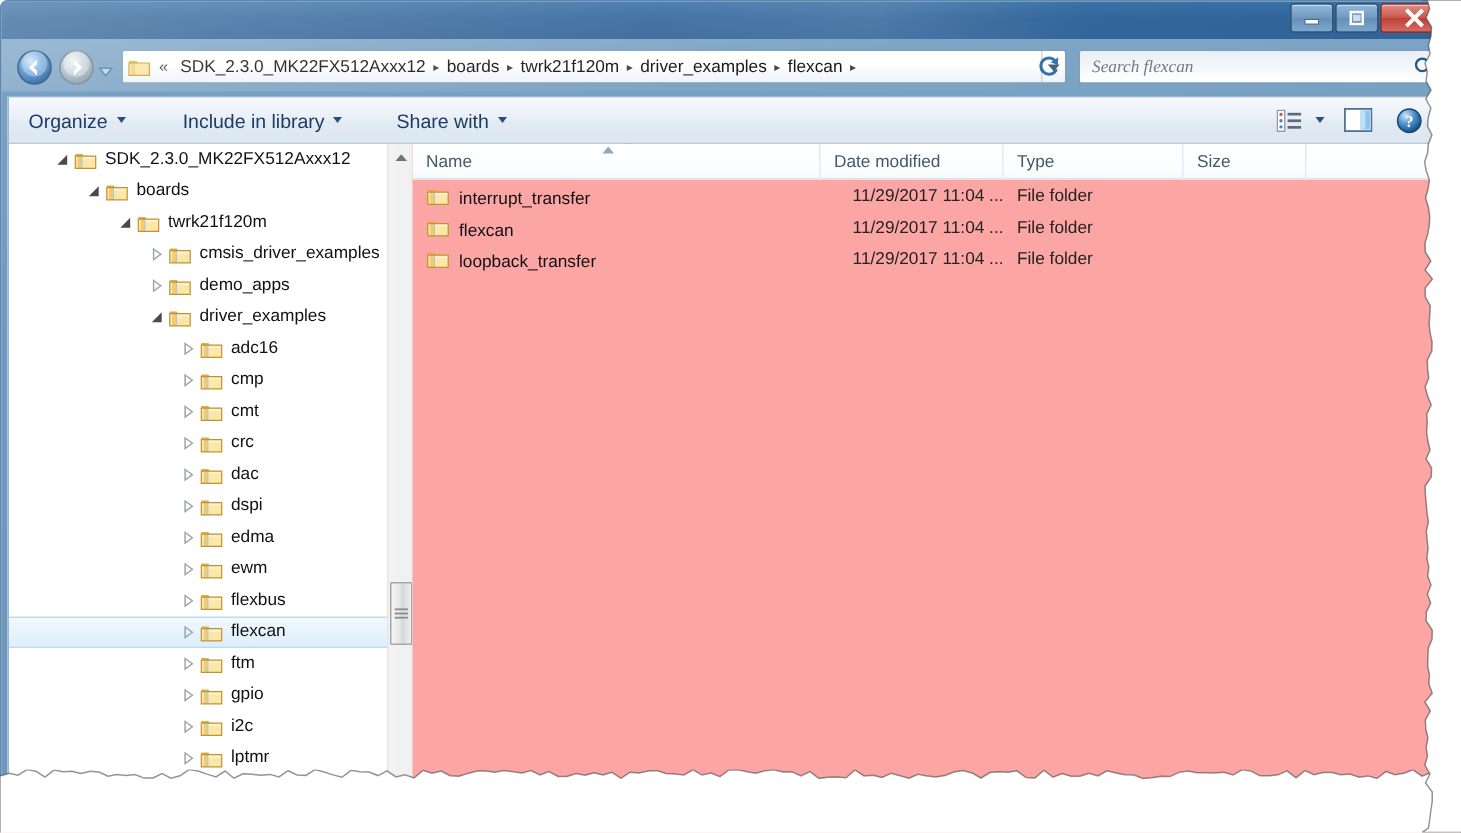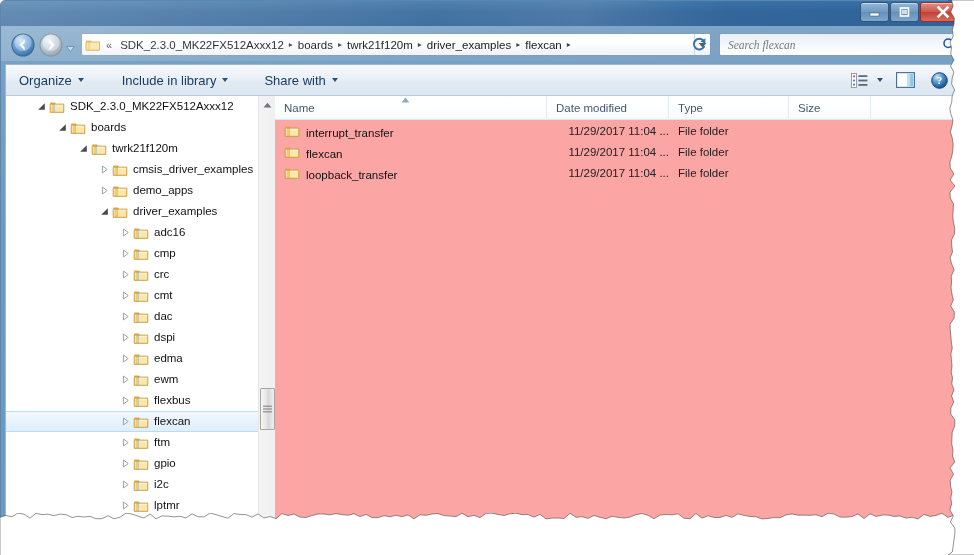--- a/index.html
+++ b/index.html
@@ -586,39 +586,39 @@
             <span class="tree-folder">
               <svg viewBox="0 0 16 16" class="icon" style="width:16px;height:16px;display:block;">
     <path d="M1.2 3.6 L5.9 3.6 L7.1 5.1 L14.8 5.1 L14.8 13.3 L1.2 13.3 Z" fill="#e0ae44"></path>
     <path d="M1.2 5.1 L14.8 5.1 L14.8 13.3 L1.2 13.3 Z" fill="#fce6a8"></path>
     <path d="M1.2 5.1 L14.8 5.1 L14.8 7.2 L1.2 7.2 Z" fill="#fdf0cd"></path>
     <path d="M2.8 5.1 L5.2 5.1 L5.2 13.3 L2.8 13.3 Z" fill="#f2ca6f"></path>
     <path d="M5.2 5.1 L5.9 5.1 L5.9 13.3 L5.2 13.3 Z" fill="#9cc3dd"></path>
     <path d="M1.2 5.1 L14.8 5.1 L14.8 13.3 L1.2 13.3 Z" fill="none" stroke="#c09330" stroke-width="0.8"></path>
   </svg>
             </span>
+            <span class="tree-label">cmt</span>
+          </div>
+          <div class="tree-row">
+            <span class="tree-twisty" style="margin-left: 111px;">
+              <svg width="9" height="9" viewBox="0 0 9 9">
+    <path d="M2.4 1.0 L7.2 4.5 L2.4 8.0 Z" fill="none" stroke="#9aa5af" stroke-width="1"></path>
+  </svg>
+            </span>
+            <span class="tree-folder">
+              <svg viewBox="0 0 16 16" class="icon" style="width:16px;height:16px;display:block;">
+    <path d="M1.2 3.6 L5.9 3.6 L7.1 5.1 L14.8 5.1 L14.8 13.3 L1.2 13.3 Z" fill="#e0ae44"></path>
+    <path d="M1.2 5.1 L14.8 5.1 L14.8 13.3 L1.2 13.3 Z" fill="#fce6a8"></path>
+    <path d="M1.2 5.1 L14.8 5.1 L14.8 7.2 L1.2 7.2 Z" fill="#fdf0cd"></path>
+    <path d="M2.8 5.1 L5.2 5.1 L5.2 13.3 L2.8 13.3 Z" fill="#f2ca6f"></path>
+    <path d="M5.2 5.1 L5.9 5.1 L5.9 13.3 L5.2 13.3 Z" fill="#9cc3dd"></path>
+    <path d="M1.2 5.1 L14.8 5.1 L14.8 13.3 L1.2 13.3 Z" fill="none" stroke="#c09330" stroke-width="0.8"></path>
+  </svg>
+            </span>
             <span class="tree-label">crc</span>
-          </div>
-          <div class="tree-row">
-            <span class="tree-twisty" style="margin-left: 111px;">
-              <svg width="9" height="9" viewBox="0 0 9 9">
-    <path d="M2.4 1.0 L7.2 4.5 L2.4 8.0 Z" fill="none" stroke="#9aa5af" stroke-width="1"></path>
-  </svg>
-            </span>
-            <span class="tree-folder">
-              <svg viewBox="0 0 16 16" class="icon" style="width:16px;height:16px;display:block;">
-    <path d="M1.2 3.6 L5.9 3.6 L7.1 5.1 L14.8 5.1 L14.8 13.3 L1.2 13.3 Z" fill="#e0ae44"></path>
-    <path d="M1.2 5.1 L14.8 5.1 L14.8 13.3 L1.2 13.3 Z" fill="#fce6a8"></path>
-    <path d="M1.2 5.1 L14.8 5.1 L14.8 7.2 L1.2 7.2 Z" fill="#fdf0cd"></path>
-    <path d="M2.8 5.1 L5.2 5.1 L5.2 13.3 L2.8 13.3 Z" fill="#f2ca6f"></path>
-    <path d="M5.2 5.1 L5.9 5.1 L5.9 13.3 L5.2 13.3 Z" fill="#9cc3dd"></path>
-    <path d="M1.2 5.1 L14.8 5.1 L14.8 13.3 L1.2 13.3 Z" fill="none" stroke="#c09330" stroke-width="0.8"></path>
-  </svg>
-            </span>
-            <span class="tree-label">cmt</span>
           </div>
           <div class="tree-row">
             <span class="tree-twisty" style="margin-left: 111px;">
               <svg width="9" height="9" viewBox="0 0 9 9">
     <path d="M2.4 1.0 L7.2 4.5 L2.4 8.0 Z" fill="none" stroke="#9aa5af" stroke-width="1"></path>
   </svg>
             </span>
             <span class="tree-folder">
               <svg viewBox="0 0 16 16" class="icon" style="width:16px;height:16px;display:block;">
     <path d="M1.2 3.6 L5.9 3.6 L7.1 5.1 L14.8 5.1 L14.8 13.3 L1.2 13.3 Z" fill="#e0ae44"></path>

